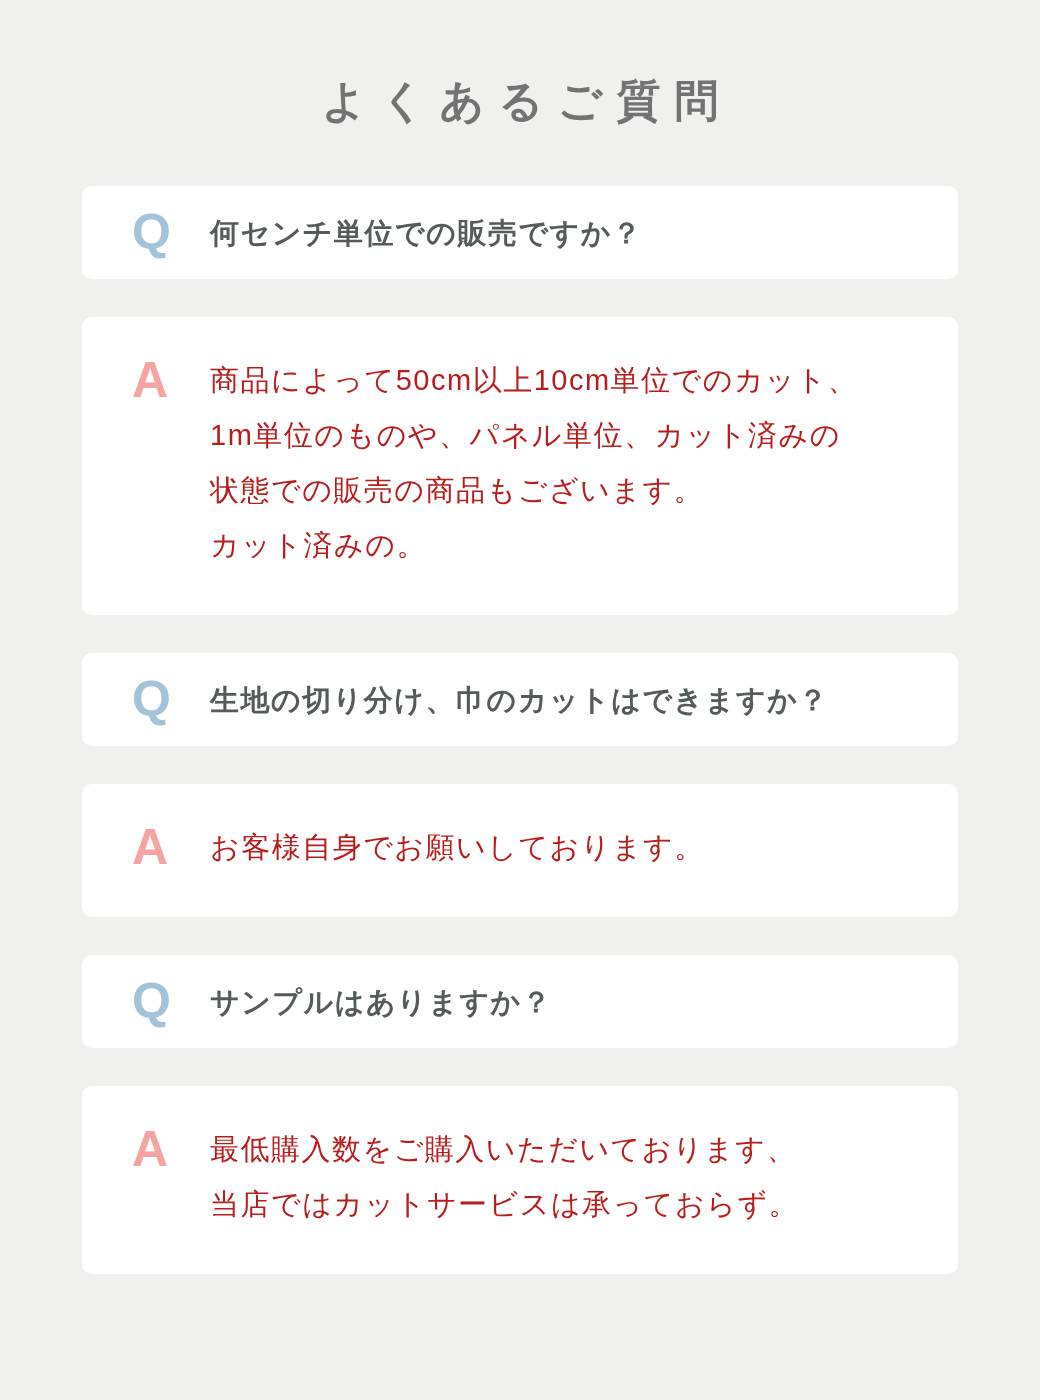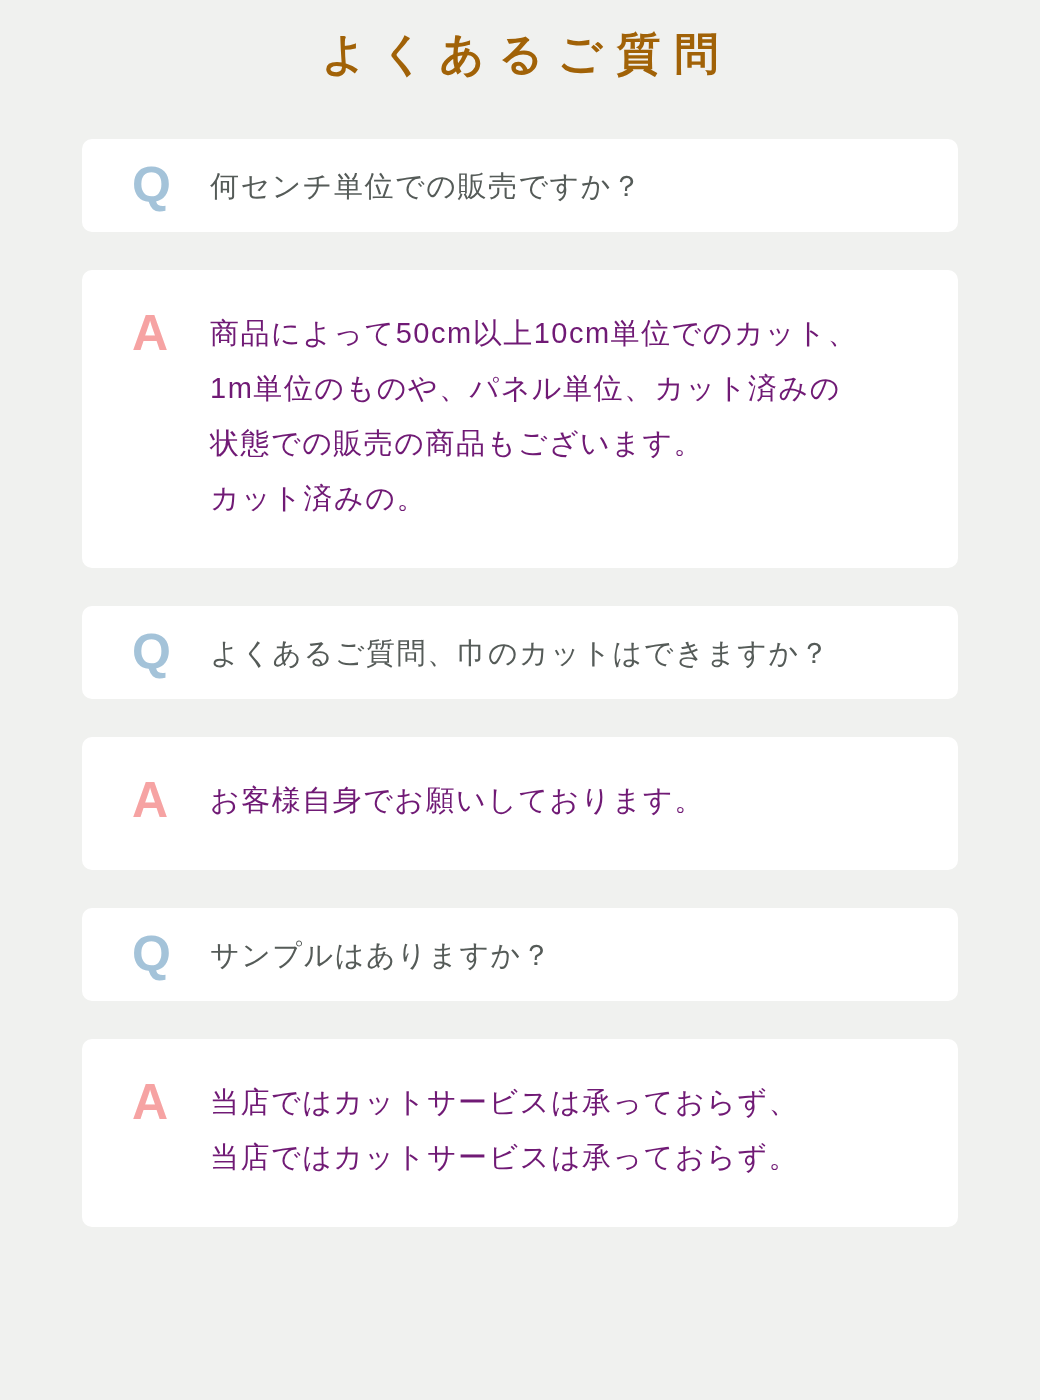--- a/index.html
+++ b/index.html
@@ -8,29 +8,29 @@
   }
   body {
     width: 1040px;
     height: 1400px;
     background: #f0f1ef;
     font-family: "Liberation Sans", "DejaVu Sans", sans-serif;
     overflow: hidden;
   }
   .page-title {
     margin: 0;
-    padding-top: 23px;
+    padding-top: 70px;
     height: 62px;
     line-height: 62px;
     text-align: center;
     font-size: 44px;
     font-weight: bold;
     letter-spacing: 14px;
     text-indent: 14px;
-    color: #a16207;
+    color: #737373;
   }
   .faq-list {
     margin-top: 54px;
     padding: 0 82px;
   }
   .card {
     background: #ffffff;
     border-radius: 10px;
     margin-bottom: 38px;
     box-sizing: border-box;
@@ -55,28 +55,28 @@
     text-align: left;
   }
   .badge-q { color: #a4c3d9; }
   .badge-a { color: #f6a3a3; }
   .q-text {
     margin: 0 0 0 34px;
     font-size: 29px;
     line-height: 42px;
     letter-spacing: 1.5px;
     color: #555b58;
-    font-weight: 400;
+    font-weight: 700;
   }
   .a-text {
     margin-left: 34px;
     font-size: 29px;
     line-height: 55px;
     letter-spacing: 1.5px;
-    color: #701a75;
+    color: #b91c1c;
     font-weight: 500;
   }
   .a-line {
     white-space: nowrap;
   }
 </style>
 </head>
 <body>
 
 <main>
@@ -96,38 +96,38 @@
           <div class="a-line">1m単位のものや、パネル単位、カット済みの</div>
           <div class="a-line">状態での販売の商品もございます。</div>
           <div class="a-line">カット済みの。</div>
         </div>
       </div>
     </section>
 
     <section>
       <div class="card q-card">
         <span class="badge badge-q">Q</span>
-        <p class="q-text">よくあるご質問、巾のカットはできますか？</p>
+        <p class="q-text">生地の切り分け、巾のカットはできますか？</p>
       </div>
       <div class="card a-card">
         <span class="badge badge-a">A</span>
         <div class="a-text">
           <div class="a-line">お客様自身でお願いしております。</div>
         </div>
       </div>
     </section>
 
     <section>
       <div class="card q-card">
         <span class="badge badge-q">Q</span>
         <p class="q-text">サンプルはありますか？</p>
       </div>
       <div class="card a-card">
         <span class="badge badge-a">A</span>
         <div class="a-text">
-          <div class="a-line">当店ではカットサービスは承っておらず、</div>
+          <div class="a-line">最低購入数をご購入いただいております、</div>
           <div class="a-line">当店ではカットサービスは承っておらず。</div>
         </div>
       </div>
     </section>
 
   </div>
 </main>
 
 </body></html>

